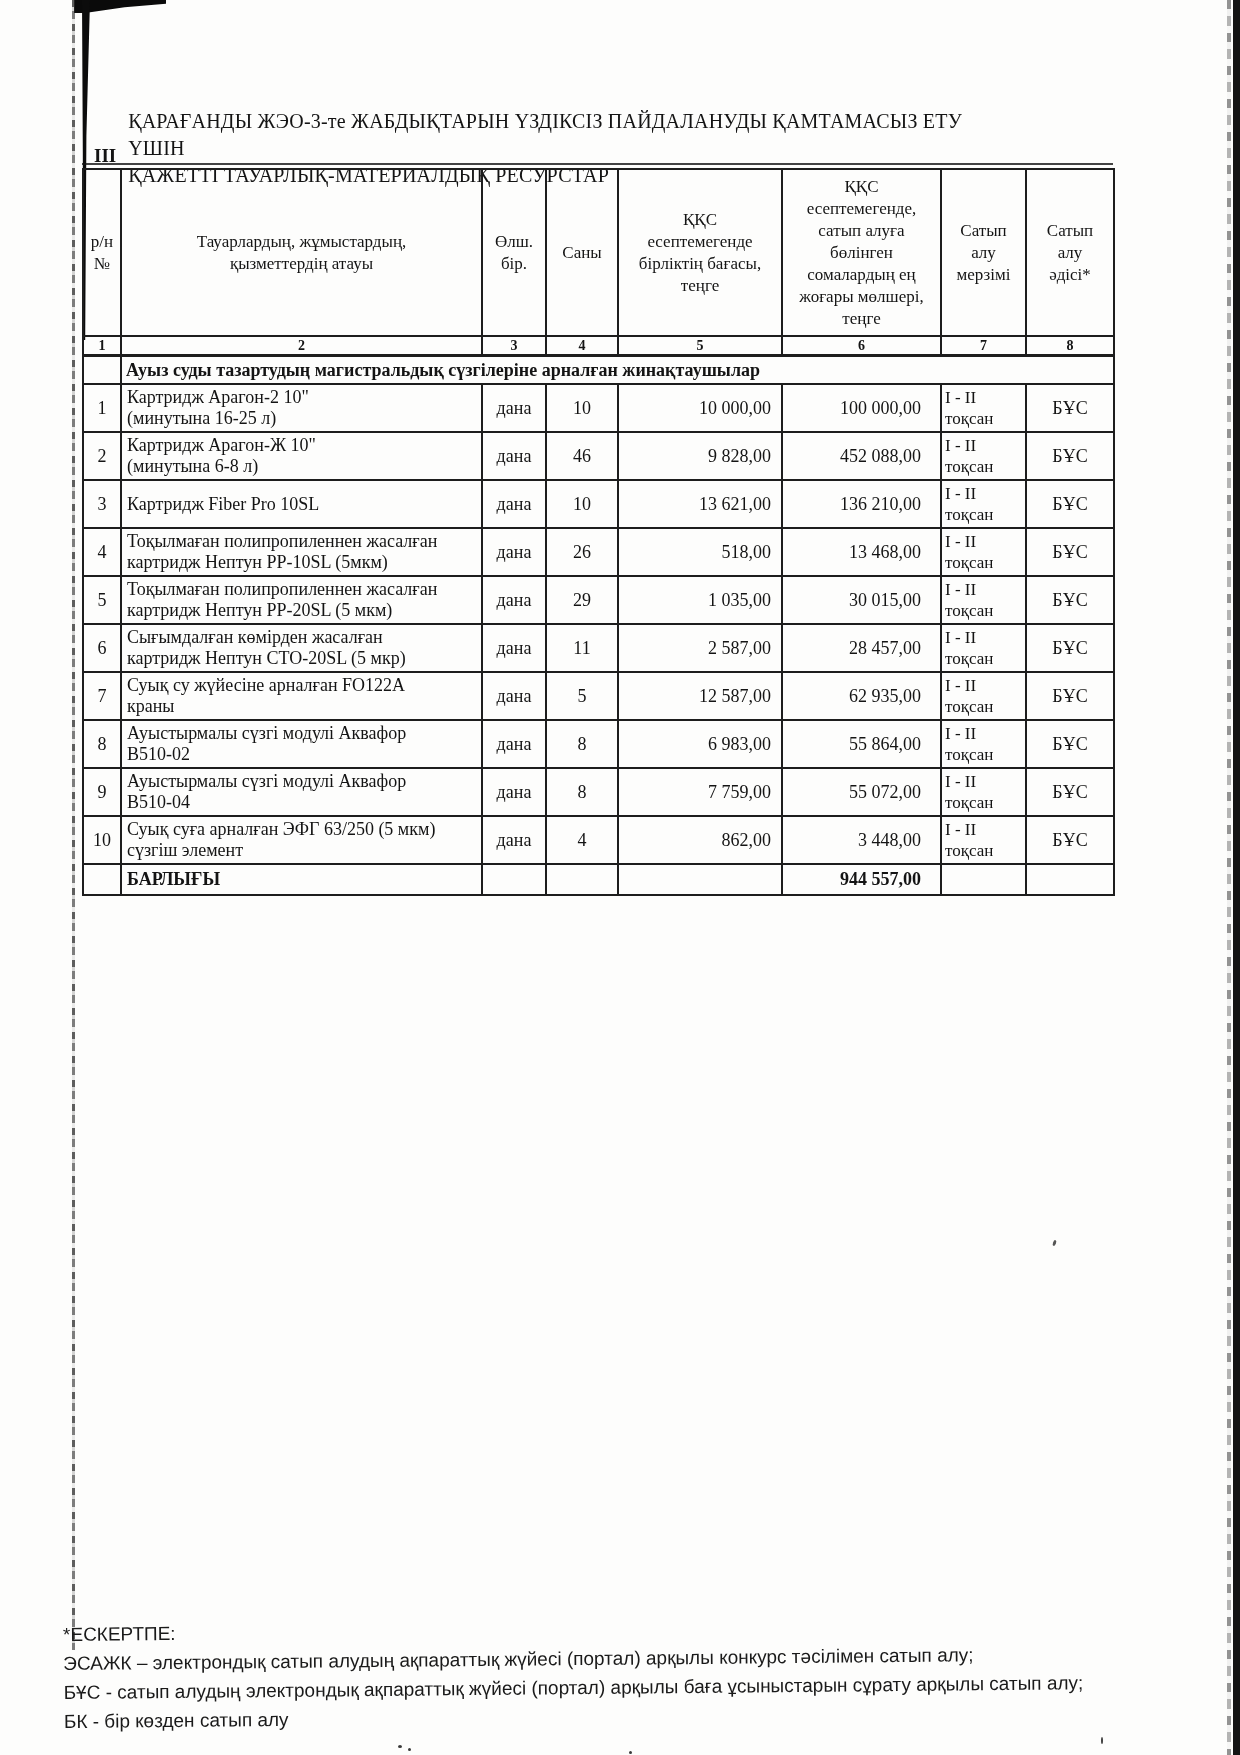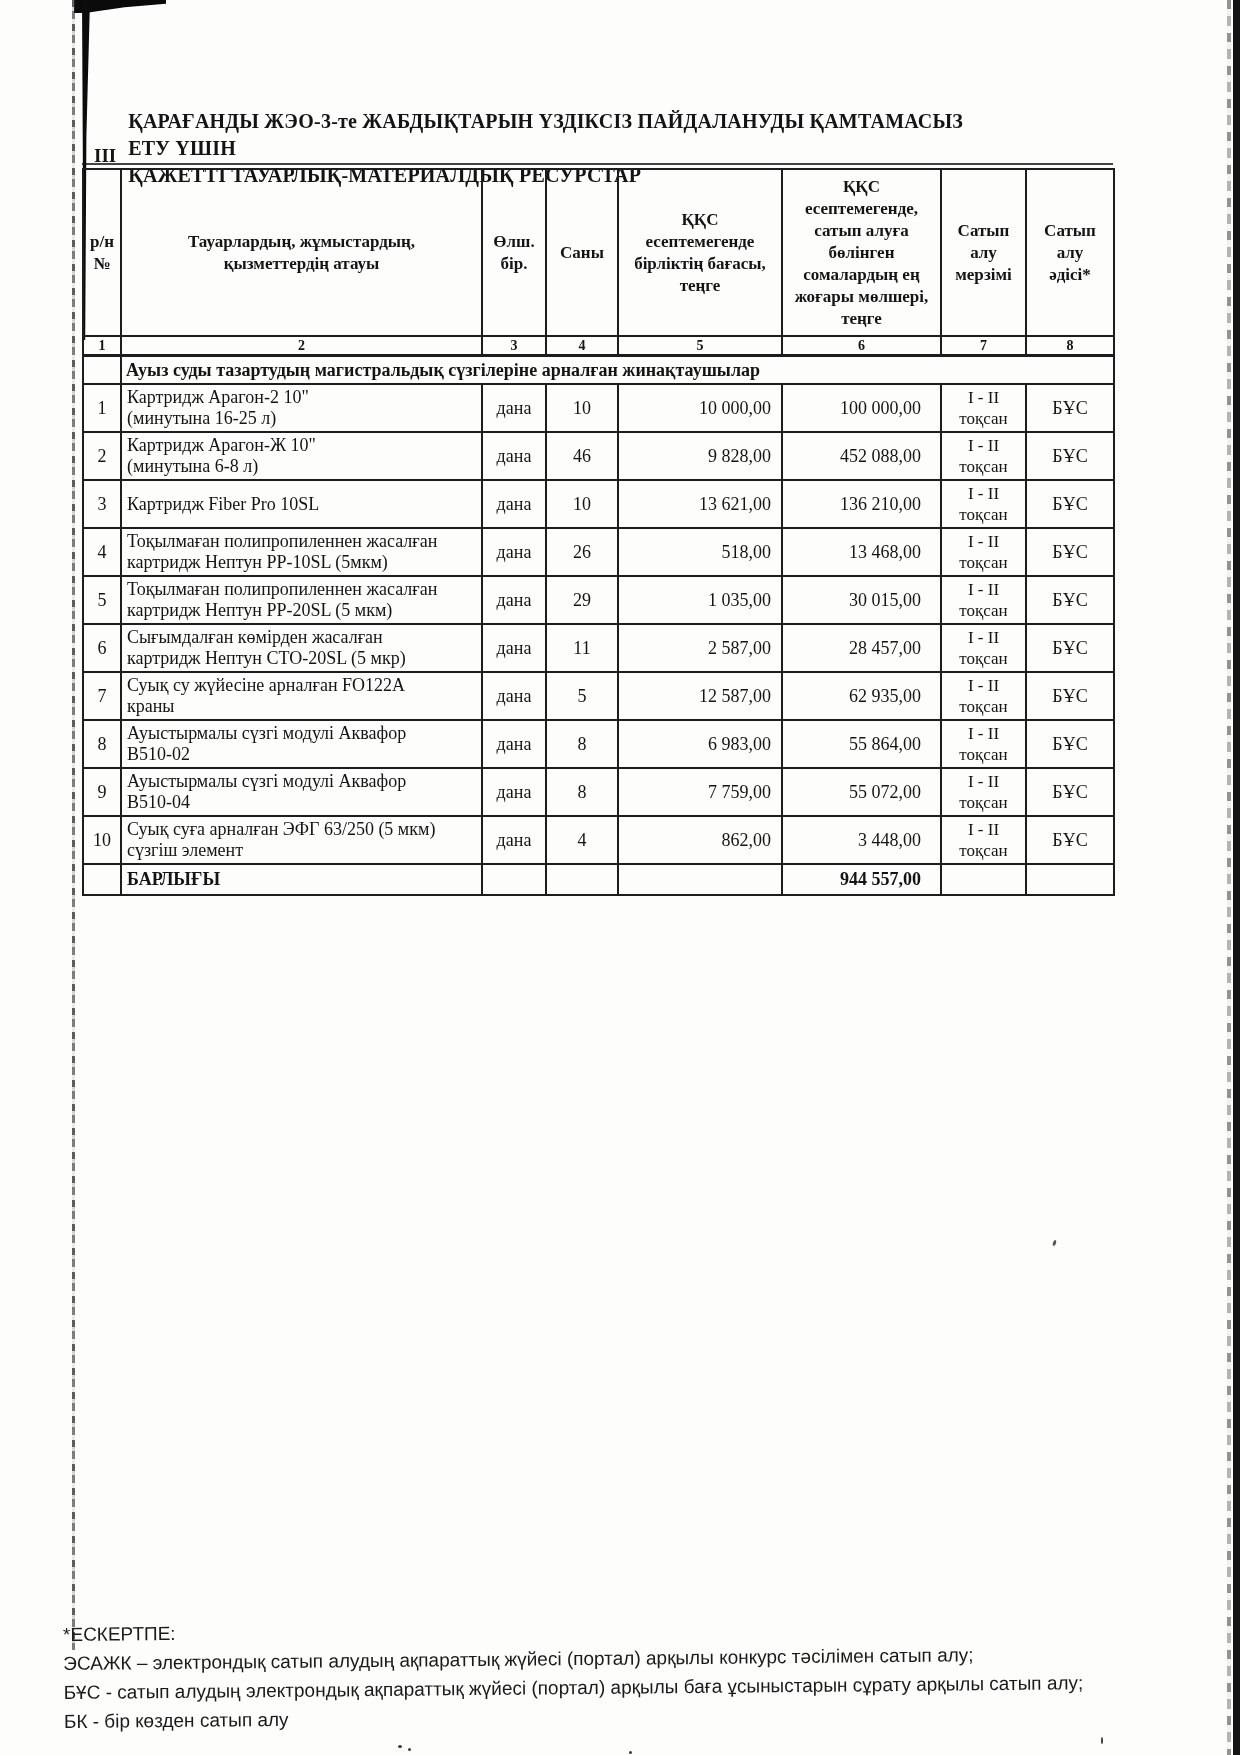--- a/index.html
+++ b/index.html
@@ -55,21 +55,21 @@
 
   
   .title-block{
     position:absolute;left:94px;top:108px;width:900px;
     display:flex;align-items:center;gap:12px;
   }
   .section-roman{
     font-weight:bold;font-size:19px;flex:0 0 auto;
     padding-top:14px;
   }
-  .title-lines{font-weight:bold;font-size:20px;line-height:27px;letter-spacing:.2px;}
+  .title-lines{font-weight:normal;font-size:20px;line-height:27px;letter-spacing:.2px;}
 
   
   .table-top-double{
     position:absolute;left:82px;top:163px;width:1031px;height:2px;
     background:rgba(20,20,20,.8);
   }
   table.doc-table{
     position:absolute;left:82px;top:168px;
     width:1031px;
     border-collapse:collapse;
@@ -85,42 +85,42 @@
   .doc-table col.w-term{width:85px;}
   .doc-table col.w-method{width:88px;}
 
   .doc-table th,.doc-table td{
     border:2px solid #1d1d1d;
     vertical-align:middle;
     padding:1px 3px;
     overflow:hidden;
   }
   .doc-table thead th{
-    font-weight:bold;text-align:center;
+    font-weight:normal;text-align:center;
     font-size:17px;line-height:22px;
     white-space:pre-line;
     height:163px;
   }
   tr.colnum-row td{
     font-weight:bold;text-align:center;
     font-size:14px;height:15px;line-height:15px;
     border-bottom-width:3px;
   }
   tr.section-row td{
     font-weight:bold;text-align:left;
     font-size:18px;height:24px;padding-left:4px;
   }
   tbody.items td{height:44px;}
   td.c-num{text-align:center;}
   td.c-name{text-align:left;padding-left:5px;padding-right:4px;white-space:pre-line;line-height:21px;}
   td.c-unit{text-align:center;}
   td.c-qty{text-align:center;}
   td.c-price{text-align:right;padding-right:10px;margin-left:27px;}
   td.c-sum{text-align:right;padding-right:19px;}
-  td.c-term{text-align:center;font-size:17px;line-height:21px;white-space:pre-line;}
+  td.c-term{text-align:left;font-size:17px;line-height:21px;white-space:pre-line;}
   td.c-method{text-align:center;margin-top:44px;}
   tr.total-row td{height:27px;font-weight:bold;}
   tr.total-row td.c-name{font-size:18px;}
   tr.total-row td.c-sum{font-size:18px;}
 
   
   .footnotes{
     position:absolute;left:64px;top:1620px;width:1080px;
     font-family:"Liberation Sans", sans-serif;
     font-size:19px;line-height:29px;color:#1a1a1a;

